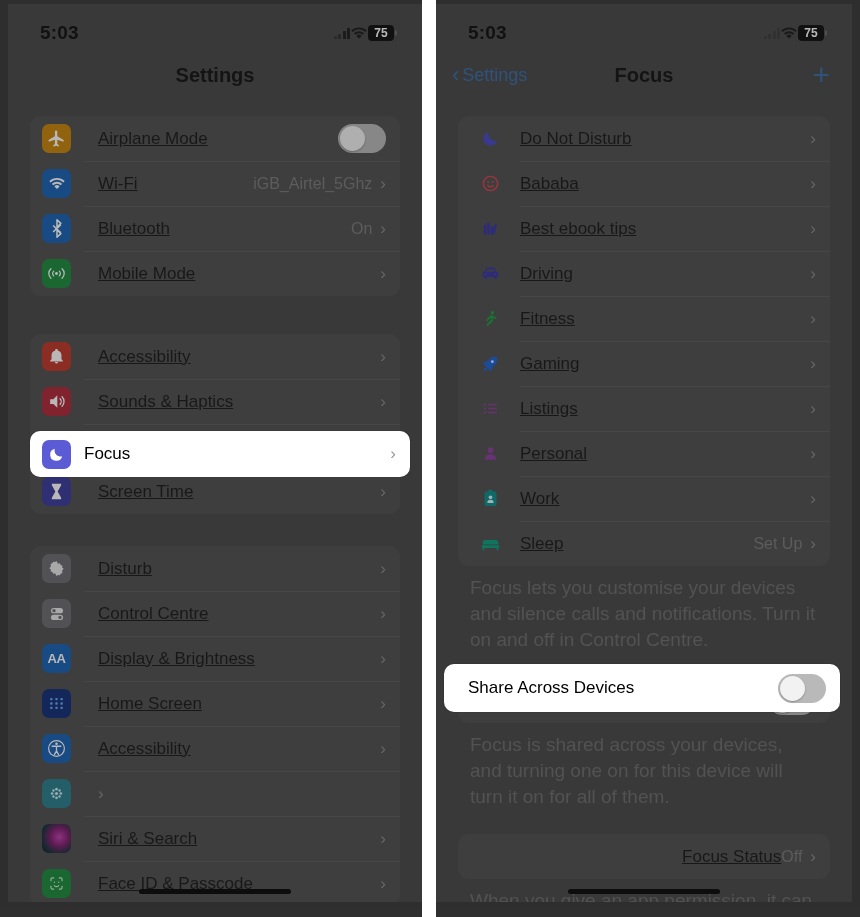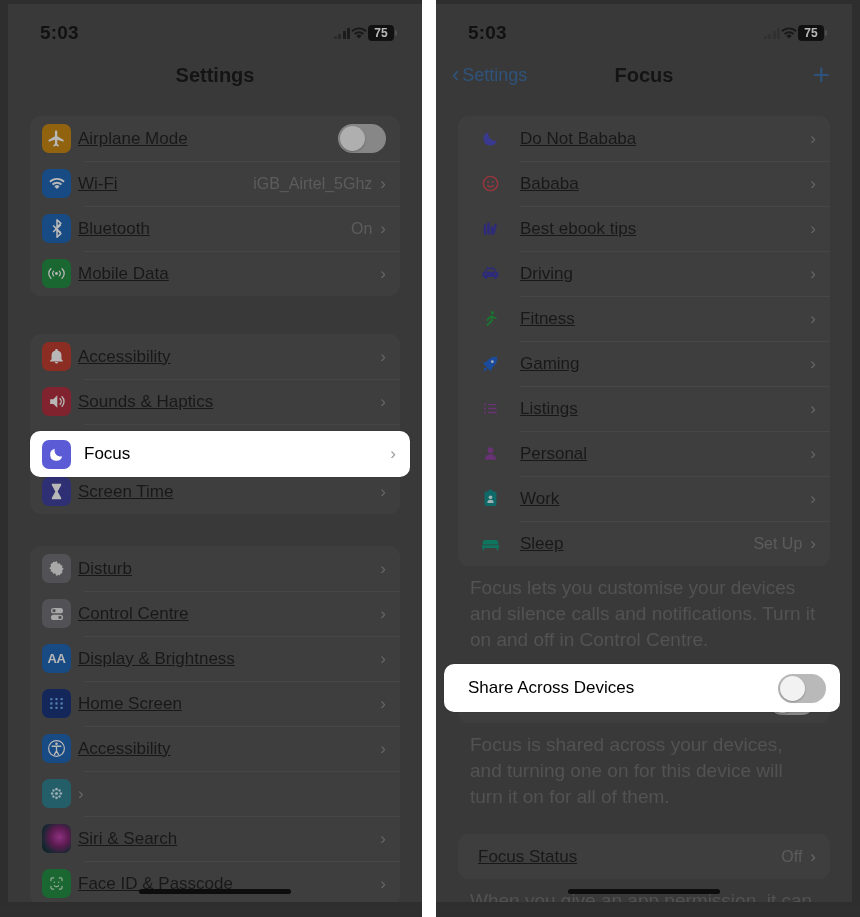--- a/index.html
+++ b/index.html
@@ -143,21 +143,21 @@
     position:absolute;
     left:54px; right:0; top:0;
     height:1px;
     background: rgba(255,255,255,0.07);
   }
   .row .appicon {
     width:29px; height:29px;
     border-radius:7px;
     flex:0 0 29px;
     display:flex; align-items:center; justify-content:center;
-    margin-right:7px;
+    margin-right:27px;
     overflow:hidden;
   }
   .row .label {
     font-size:17px;
     color:#1b1b1b;
     flex:1 1 auto;
     white-space:nowrap;
     text-decoration:underline;
   }
   .row .value {
@@ -314,21 +314,21 @@
           <span class="value">On</span>
           <span class="chev">›</span>
         </div>
         <div class="row">
           <span class="appicon" style="background:#1e8b3e;">
             <svg width="19" height="19" viewBox="0 0 24 24">
                 <path d="M5 6a8 8 0 0 0 0 12M19 6a8 8 0 0 1 0 12M8.5 9a4 4 0 0 0 0 6M15.5 9a4 4 0 0 1 0 6" stroke="#fff" stroke-width="1.6" fill="none" stroke-linecap="round"></path>
                 <circle cx="12" cy="12" r="1.8" fill="#fff"></circle>
               </svg>
           </span>
-          <span class="label">Mobile Data</span>
+          <span class="label">Mobile Mode</span>
           <span class="chev">›</span>
         </div>
       </div>
 
       <div class="group spaced" style="margin-top:38px;">
         <div class="row">
           <span class="appicon" style="background:#c0392b;">
             <svg width="17" height="17" viewBox="0 0 24 24">
                 <path fill="#fff" d="M12 22a2.2 2.2 0 0 0 2.2-2.2H9.8A2.2 2.2 0 0 0 12 22zm7-6v-5.5c0-3.2-1.9-5.9-5-6.5v-.7a2 2 0 1 0-4 0V4c-3.1.6-5 3.3-5 6.5V16l-2 2v1h18v-1l-2-2z"></path>
               </svg>
@@ -510,21 +510,21 @@
         <div class="nav-plus">+</div>
       </div>
 
       <div class="group" style="margin-top:18px;">
         <div class="row frow">
           <span class="gicon">
             <svg width="19" height="19" viewBox="0 0 24 24">
                 <path fill="#4a4ac4" d="M20 14.5A8.6 8.6 0 0 1 9.5 4 8.6 8.6 0 1 0 20 14.5z"></path>
               </svg>
           </span>
-          <span class="label">Do Not Bababa</span>
+          <span class="label">Do Not Disturb</span>
           <span class="chev">›</span>
         </div>
         <div class="row frow">
           <span class="gicon">
             <svg width="19" height="19" viewBox="0 0 24 24">
                 <circle cx="12" cy="12" r="9" fill="none" stroke="#d6444f" stroke-width="1.8"></circle>
                 <circle cx="9" cy="10" r="1.2" fill="#d6444f"></circle>
                 <circle cx="15" cy="10" r="1.2" fill="#d6444f"></circle>
                 <path d="M8.5 14.5a4.5 4.5 0 0 0 7 0" stroke="#d6444f" stroke-width="1.6" fill="none" stroke-linecap="round"></path>
               </svg>
@@ -641,21 +641,21 @@
           <span class="label">Share Across Devices</span>
           <span class="toggle">
               <span class="knob"></span>
             </span>
         </div>
       </div>
 
       <div class="note">Focus is shared across your devices, and turning one on for this device will turn it on for all of them.</div>
 
       <div class="group" style="margin-top:24px;">
-        <div class="row" style="padding-left:20px;">
+        <div class="row" style="padding-left:20px;text-align:right;">
           <span class="label">Focus Status</span>
           <span class="value">Off</span>
           <span class="chev">›</span>
         </div>
       </div>
 
       <div class="note">When you give an app permission, it can share that you have notifications silenced when using Focus.</div>
 
       <div class="veil"></div>
 

